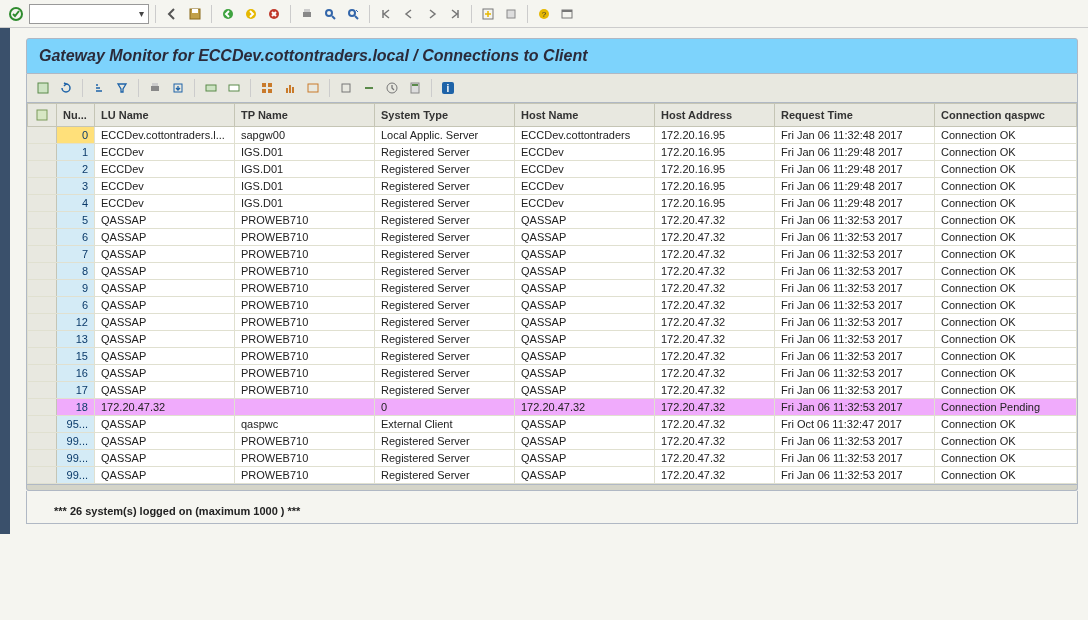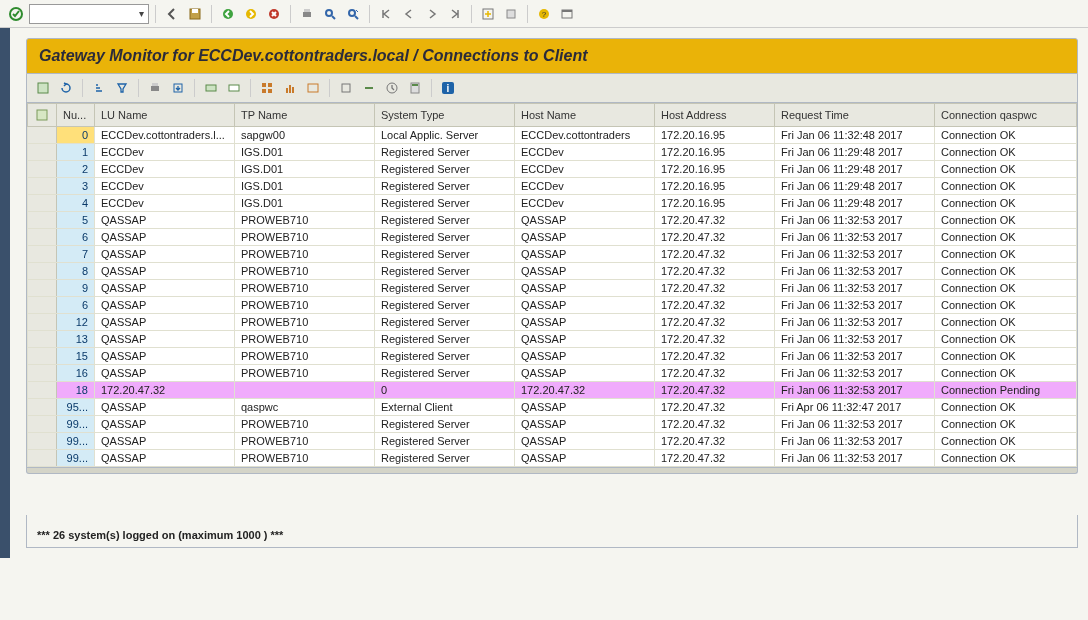--- a/index.html
+++ b/index.html
@@ -43,21 +43,21 @@
   .dropdown-arrow {
     margin-left: auto;
     font-size: 10px;
     color: #444;
   }
   .page-area {
     padding: 10px 10px 10px 16px;
     border-left: 10px solid #3a506b;
   }
   .title-bar {
-    background: #eab308;
+    background: #7dd3fc;
     padding: 8px 12px;
     font-size: 16px;
     font-weight: bold;
     font-style: italic;
     color: #2b2b3a;
     border: 1px solid #b0b8c4;
     border-radius: 3px 3px 0 0;
   }
   .app-tbar2 {
     display: flex;
@@ -77,21 +77,21 @@
   table.grid {
     border-collapse: collapse;
     width: 100%;
     font-size: 11px;
   }
   table.grid th {
     background: #e8e8e0;
     border: 1px solid #c5c5b5;
     padding: 3px 6px;
     text-align: left;
-    font-weight: normal;
+    font-weight: bold;
     color: #333;
     position: sticky;
     top: 0;
   }
   table.grid td {
     border: 1px solid #e0e0d0;
     padding: 2px 6px;
     white-space: nowrap;
   }
   table.grid td.num {
@@ -108,26 +108,25 @@
   th.corner {
     width: 22px;
     background: #e8e8e0;
   }
   .corner-icon {
     display:inline-flex; align-items:center; justify-content:center;
     width:16px; height:16px;
   }
   th.numcol { width: 38px; }
   .status-line {
-    padding: 14px 10px 6px 10px;
+    padding: 14px 10px 6px 27px;
     border: 1px solid #b0b8c4;
     border-top: none;
     font-weight: bold;
     background: #f5f5f0;
-    margin-top: 41px;
   }
   .status-sep {
     height: 6px;
     border: 1px solid #b0b8c4;
     border-top: none;
     background: #d4d4c8;
     border-radius: 0 0 3px 3px;
   }
   
   svg { display:block; }
@@ -529,40 +528,51 @@
             <td style="background: rgb(232, 232, 224); border-right: 1px solid rgb(197, 197, 181);"></td>
             <td class="num">16</td>
             <td>QASSAP</td>
             <td>PROWEB710</td>
             <td>Registered Server</td>
             <td>QASSAP</td>
             <td>172.20.47.32</td>
             <td>Fri Jan 06 11:32:53 2017</td>
             <td>Connection OK</td>
           </tr>
+          <tr>
+            <td style="background: rgb(232, 232, 224); border-right: 1px solid rgb(197, 197, 181);"></td>
+            <td class="num">17</td>
+            <td>QASSAP</td>
+            <td>PROWEB710</td>
+            <td>Registered Server</td>
+            <td>QASSAP</td>
+            <td>172.20.47.32</td>
+            <td>Fri Jan 06 11:32:53 2017</td>
+            <td>Connection OK</td>
+          </tr>
           <tr class="sel">
             <td style="background: rgb(232, 232, 224); border-right: 1px solid rgb(197, 197, 181);"></td>
             <td class="num">18</td>
             <td>172.20.47.32</td>
             <td></td>
             <td>0</td>
             <td>172.20.47.32</td>
             <td>172.20.47.32</td>
             <td>Fri Jan 06 11:32:53 2017</td>
             <td>Connection Pending</td>
           </tr>
           <tr>
             <td style="background: rgb(232, 232, 224); border-right: 1px solid rgb(197, 197, 181);"></td>
             <td class="num">95...</td>
             <td>QASSAP</td>
             <td>qaspwc</td>
             <td>External Client</td>
             <td>QASSAP</td>
             <td>172.20.47.32</td>
-            <td>Fri Apr 06 11:32:47 2017</td>
+            <td>Fri Oct 06 11:32:47 2017</td>
             <td>Connection OK</td>
           </tr>
           <tr>
             <td style="background: rgb(232, 232, 224); border-right: 1px solid rgb(197, 197, 181);"></td>
             <td class="num">99...</td>
             <td>QASSAP</td>
             <td>PROWEB710</td>
             <td>Registered Server</td>
             <td>QASSAP</td>
             <td>172.20.47.32</td>

